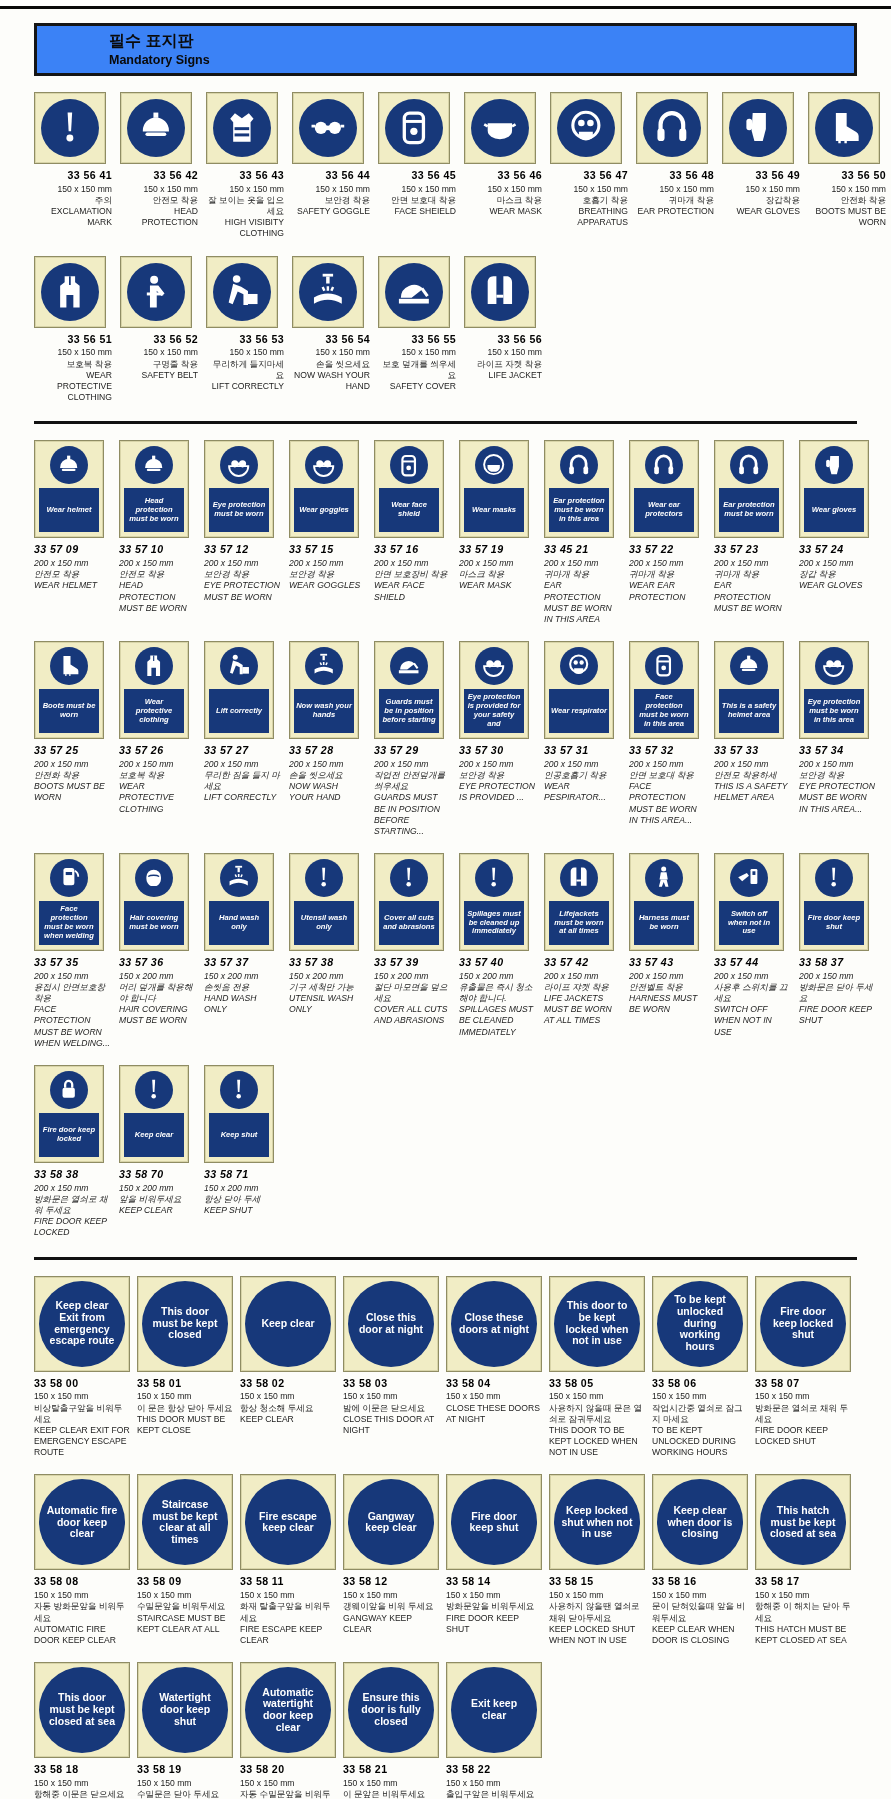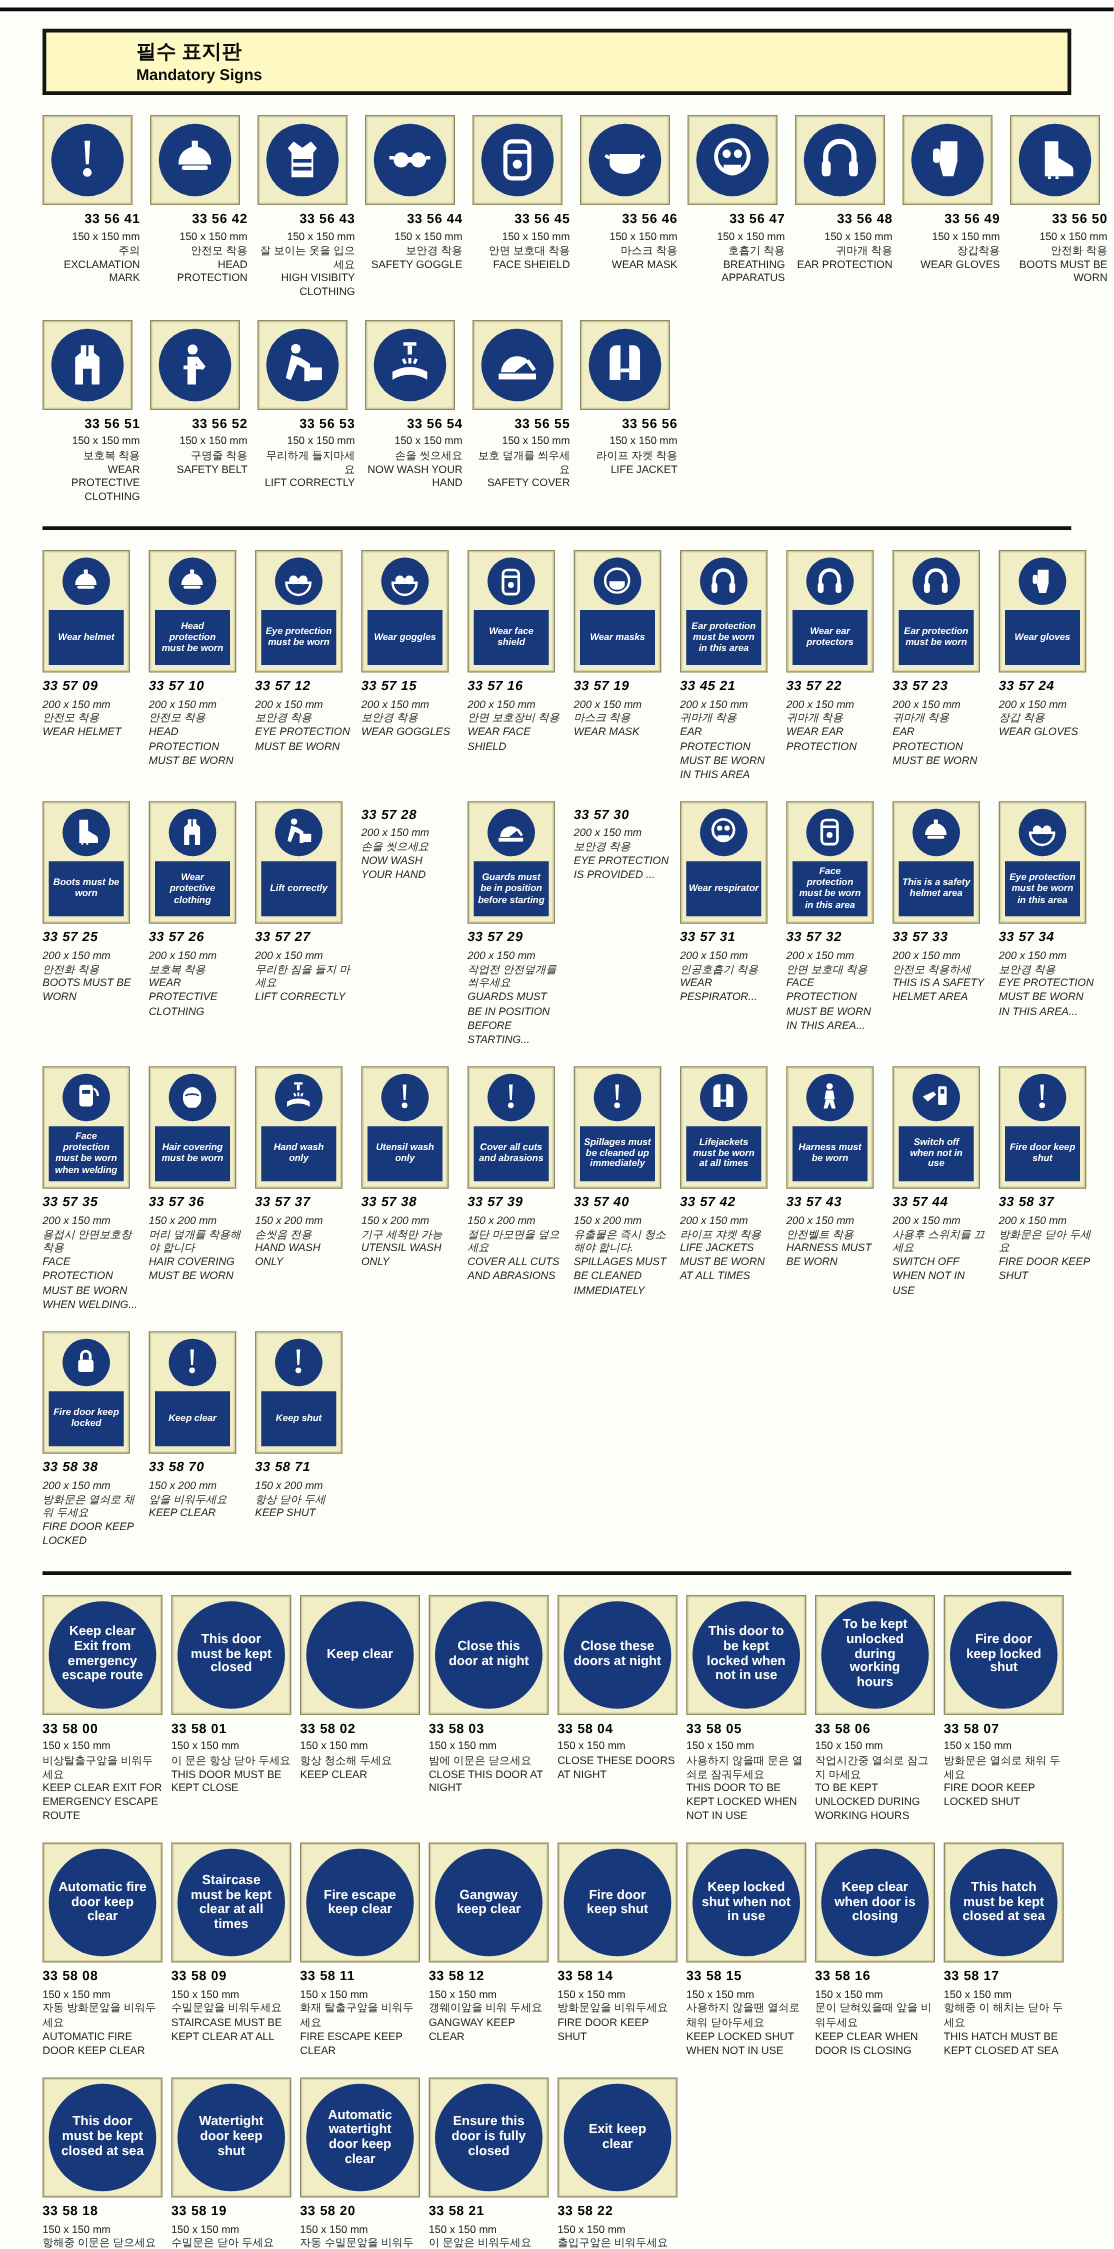--- a/index.html
+++ b/index.html
@@ -1,20 +1,20 @@
 <!DOCTYPE html>
 <html><head>
 <meta charset="utf-8">
 <style>
   html,body{margin:0;padding:0;background:#fff;}
   body{width:891px;font-family:"Liberation Sans",sans-serif;}
   .page{width:891px;min-height:1799px;box-sizing:border-box;background:#fdfdfa;padding:0 34px 6px;position:relative;}
   .topline{height:3px;background:#0a0a0a;margin:6px -34px 0;}
   
-  .header{margin-top:14px;background:#fef9c3;border:3px solid #151515;padding:5px 10px 6px 72px;}
+  .header{margin-top:14px;background:#3b82f6;border:3px solid #151515;padding:5px 10px 6px 72px;}
   .title-ko{font-size:16px;font-weight:bold;color:#0a0a0a;}
   .title-en{font-size:12.5px;font-weight:bold;color:#0a0a0a;margin-top:1px;}
   
   .row{display:flex;align-items:flex-start;margin-top:16px;}
   .row-icon{gap:8px;text-align:right;}
   .row-panel{gap:9px;}
   .row-circle{gap:7px;}
   .card{display:flex;flex-direction:column;flex:0 0 auto;}
   .row-icon .card{width:78px;}
   .row-panel .card{width:76px;font-style:italic;}
@@ -546,20 +546,31 @@
             <div class="panelbox">Lift correctly</div>
           </div>
           <div class="cap">
             <div class="code">33 57 27</div>
             <div class="size">200 x 150 mm</div>
             <div class="ko">무리한 짐을 들지 마세요</div>
             <div class="en">LIFT CORRECTLY</div>
           </div>
         </div>
         <div class="card">
+          <div class="sign panel">
+            <div class="circle">
+              <svg viewBox="0 0 24 24" fill="#fff">
+                <rect x="9" y="1.6" width="6" height="1.6"></rect>
+                <path d="M11 3.2h2v4h-2z"></path>
+                <path d="M4 15.2c5-3 11-3 16 0v3.6c-5-3-11-3-16 0z"></path>
+                <path d="M9 9.2l1 2.2M12 8.8v2.6M15 9.2l-1 2.2" stroke="#fff" stroke-width="1.4"></path>
+              </svg>
+            </div>
+            <div class="panelbox">Now wash your hands</div>
+          </div>
           <div class="cap">
             <div class="code">33 57 28</div>
             <div class="size">200 x 150 mm</div>
             <div class="ko">손을 씻으세요</div>
             <div class="en">NOW WASH YOUR HAND</div>
           </div>
         </div>
         <div class="card">
           <div class="sign panel">
             <div class="circle">
@@ -572,20 +583,31 @@
             <div class="panelbox">Guards must be in position before starting</div>
           </div>
           <div class="cap">
             <div class="code">33 57 29</div>
             <div class="size">200 x 150 mm</div>
             <div class="ko">작업전 안전덮개를 씌우세요</div>
             <div class="en">GUARDS MUST BE IN POSITION BEFORE STARTING...</div>
           </div>
         </div>
         <div class="card">
+          <div class="sign panel">
+            <div class="circle">
+              <svg viewBox="0 0 24 24" fill="#fff">
+                <path d="M12 21a8.5 8.5 0 0 0 8.4-8.6H3.6A8.5 8.5 0 0 0 12 21z" fill="none" stroke="#fff" stroke-width="1.7"></path>
+                <circle cx="8.6" cy="10.4" r="3.1"></circle>
+                <circle cx="15.4" cy="10.4" r="3.1"></circle>
+                <rect x="8.6" y="9.3" width="6.8" height="2.3"></rect>
+              </svg>
+            </div>
+            <div class="panelbox">Eye protection is provided for your safety and</div>
+          </div>
           <div class="cap">
             <div class="code">33 57 30</div>
             <div class="size">200 x 150 mm</div>
             <div class="ko">보안경 착용</div>
             <div class="en">EYE PROTECTION IS PROVIDED ...</div>
           </div>
         </div>
         <div class="card">
           <div class="sign panel">
             <div class="circle">

